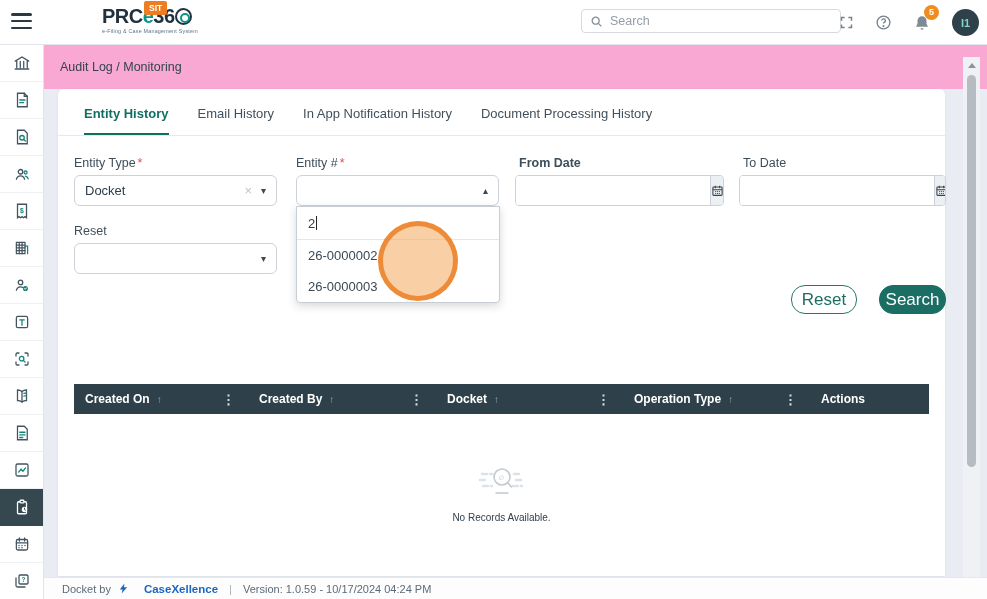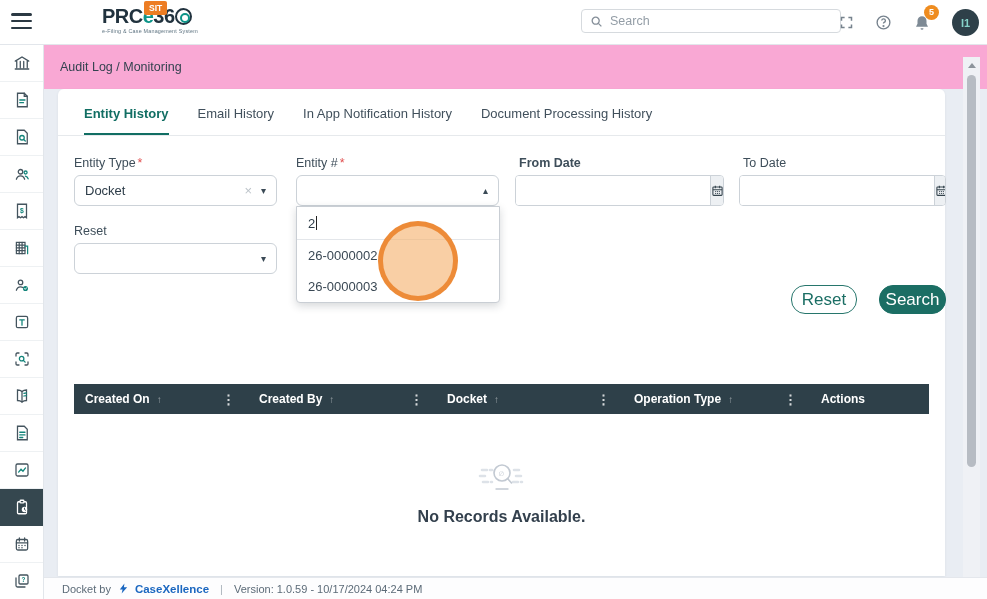--- a/index.html
+++ b/index.html
@@ -89,34 +89,34 @@
   .thead { display:flex; background:#2e4049; height:30px; align-items:center; color:#fff; font-size:12px;
     font-weight:600; }
   .th { display:flex; align-items:center; height:100%; padding:0 2px 0 11px; }
   .th .lbl { white-space:nowrap; }
   .sort-arrow { font-size:10px; opacity:.5; margin-left:7px; cursor:pointer; }
   .col-menu { margin-left:auto; margin-right:11px; opacity:.8; font-size:13px; cursor:pointer; }
   .c1{width:174px;} .c2{width:188px;} .c3{width:187px;} .c4{width:187px;} .c5{flex:1;}
   .tbody { height:158px; display:flex; flex-direction:column; align-items:center; justify-content:center;
     background:#fff; }
   .empty-icon { margin-bottom:14px; }
-  .empty-text { font-size:16px; font-weight:700; color:#33404d; }
+  .empty-text { font-size:10px; font-weight:400; color:#33404d; }
 
   
   .vscroll { position:absolute; right:7px; top:12px; width:17px; bottom:22px; background:#eff1f5; }
   .vscroll .arrow-up { position:absolute; top:6px; left:4.5px; width:0; height:0; border-left:4px solid transparent;
     border-right:4px solid transparent; border-bottom:5px solid #8d949c; }
   .vscroll .thumb { position:absolute; top:18px; left:4px; width:9px; height:392px; background:#b7bcc3;
     border-radius:5px; cursor:grab; }
 
   
   .footer { position:absolute; left:44px; right:0; bottom:0; height:22px; background:#fdfdfe;
     border-top:1px solid #e4e7ec; display:flex; align-items:center; padding-left:18px; gap:7px; z-index:25; }
   .footer .ptext { font-size:11px; color:#5c6b78; }
-  .brand { display:flex; align-items:flex-end; gap:6px; cursor:pointer; }
+  .brand { display:flex; align-items:flex-end; gap:15px; cursor:pointer; }
   .brand .bname { font-size:11.5px; font-weight:bold; color:#1b67c0; }
   .footer .sep { color:#aab3bb; font-size:11px; margin:0 4px; }
   svg { display:block; }
 </style>
 </head>
 <body>
 
 <div class="topbar">
   <div class="hamburger">
       <span></span>

